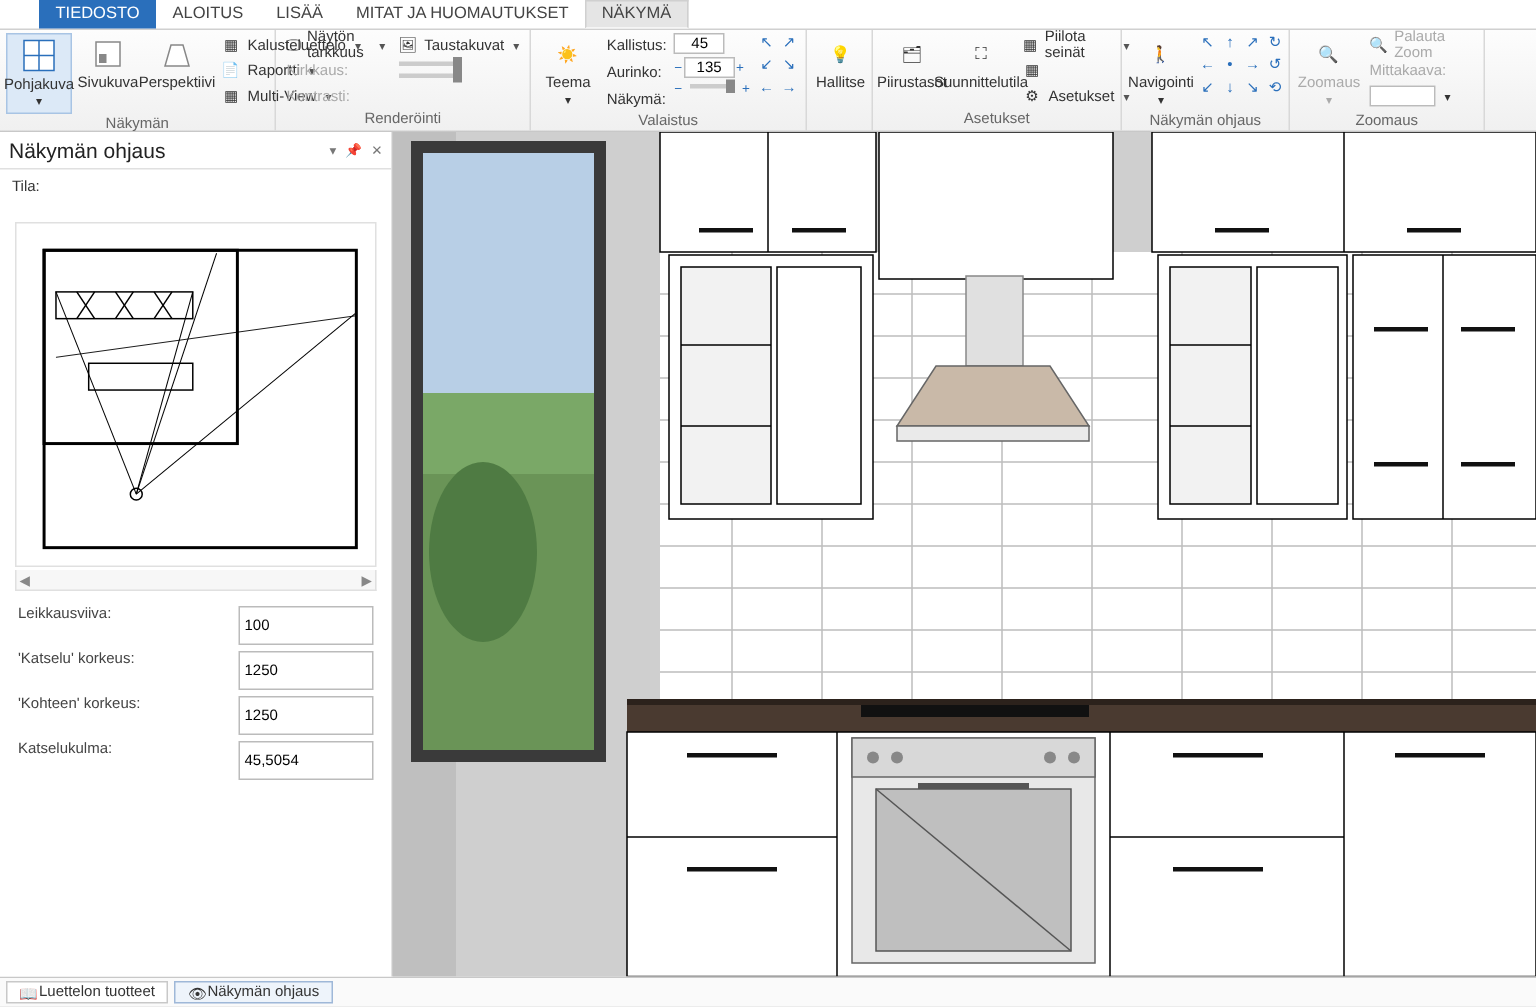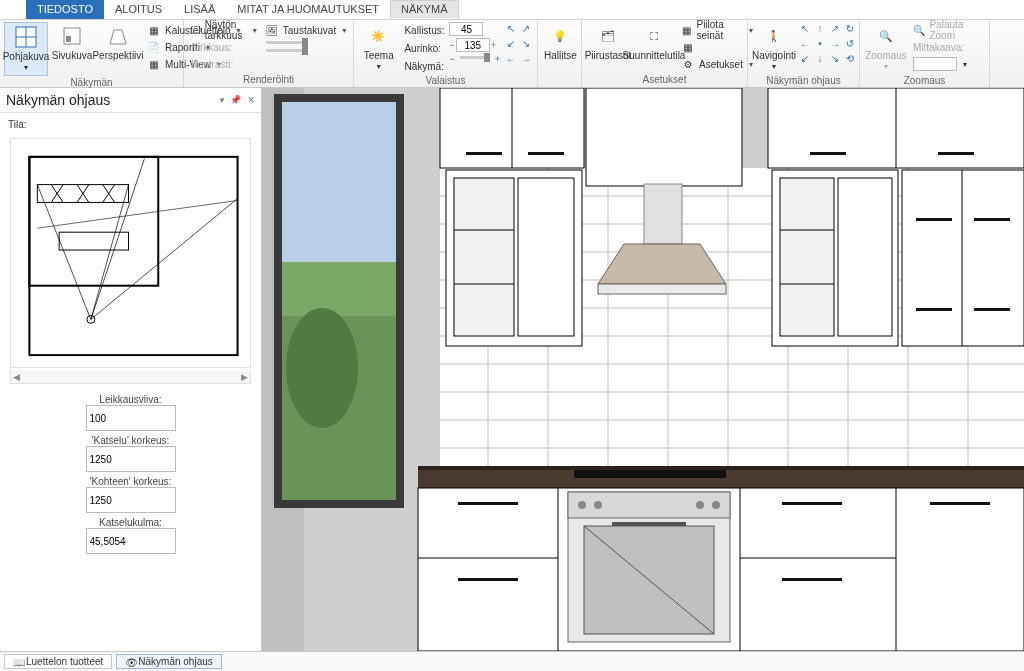--- a/index.html
+++ b/index.html
@@ -34,21 +34,21 @@
 .side-title { display: flex; align-items: center; justify-content: space-between; padding: 4px 6px; border-bottom: 1px solid #e0e0e0; }
 .side-title h3 { font-size: 14px; font-weight: normal; color: #222; }
 .side-title .ctl { display: flex; gap: 6px; font-size: 9px; color: #777; }
 .side-body { padding: 6px 8px; }
 .tila-row { display: flex; justify-content: space-between; }
 .radio { display: block; font-size: 10px; color: #444; }
 .zoombtn { width: 30px; height: 26px; border: 1px solid #c8d8ee; background: linear-gradient(#fff,#eef4fb); border-radius: 3px; display: flex; align-items: center; justify-content: center; cursor: pointer; }
 .planbox { margin: 6px 2px 2px; height: 230px; border: 1px solid #e0e0e0; background: #fff; position: relative; }
 .scroll-h { height: 14px; border: 1px solid #e0e0e0; border-top: none; display: flex; justify-content: space-between; align-items: center; padding: 0 2px; font-size: 9px; color: #888; background: #f7f7f7; margin: 0 2px; }
 .fields { margin-top: 10px; padding: 0 4px; }
-.field { display: flex; justify-content: space-between; align-items: center; margin-bottom: 4px; flex-direction: column; }
+.field { display: flex; justify-content: space-between; align-items: flex-start; margin-bottom: 4px; }
 .field label { font-size: 10px; color: #444; }
 .field input { width: 90px; height: 26px; border: 1px solid #bbb; font-size: 10px; padding: 0 3px; }
 
 
 .viewport { flex: 1; position: relative; background: #ccc; overflow: hidden; }
 
 
 .bottom { height: 20px; border-top: 1px solid #c8c8c8; display: flex; align-items: center; padding: 0 4px; gap: 4px; background: #fafafa; }
 .btab { padding: 1px 8px; font-size: 10px; border: 1px solid #c8c8c8; background: #fff; display: flex; align-items: center; gap: 3px; cursor: pointer; }
 .btab.active { background: #eef4fb; border-color: #9fb8d8; }
@@ -288,21 +288,21 @@
   <div class="side">
     <div class="side-title">
       <h3>Näkymän ohjaus</h3>
       <div class="ctl">
         <span>▾</span>
         <span>📌</span>
         <span>✕</span>
       </div>
     </div>
     <div class="side-body">
-      <div style="font-size:10px;margin-bottom:8px">Tila:</div>
+      <div style="font-size:10px;margin-bottom:18px">Tila:</div>
       <div class="planbox">
         <svg width="100%" height="100%" viewBox="0 0 240 230">
           <rect x="18" y="18" width="210" height="200" fill="#fff" stroke="#000" stroke-width="2"></rect>
           <rect x="18" y="18" width="130" height="130" fill="none" stroke="#000" stroke-width="2"></rect>
           <rect x="26" y="46" width="92" height="18" fill="#fff" stroke="#000"></rect>
           <line x1="40" y1="46" x2="52" y2="64" stroke="#000"></line>
             <line x1="52" y1="46" x2="40" y2="64" stroke="#000"></line>
           <line x1="66" y1="46" x2="78" y2="64" stroke="#000"></line>
             <line x1="78" y1="46" x2="66" y2="64" stroke="#000"></line>
           <line x1="92" y1="46" x2="104" y2="64" stroke="#000"></line>

